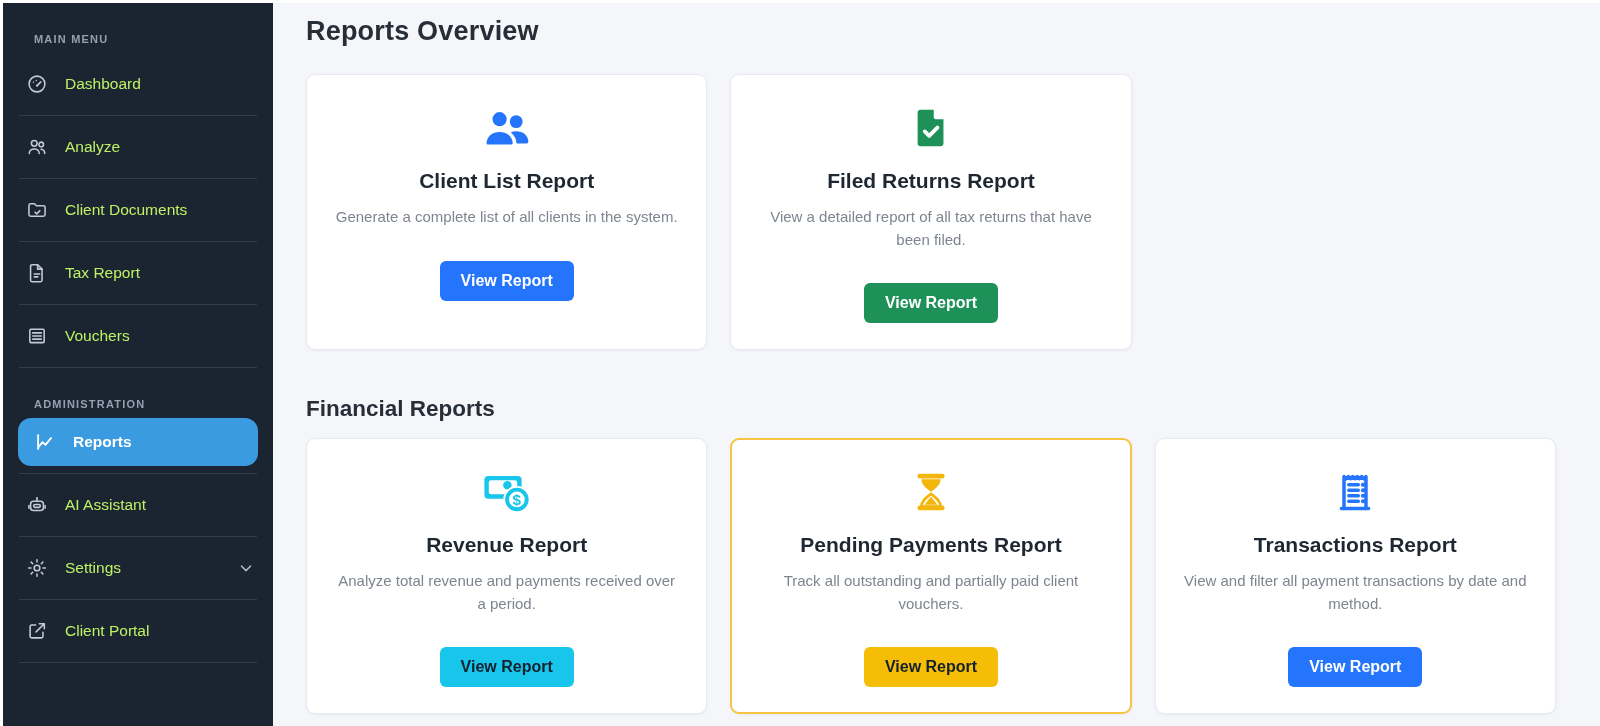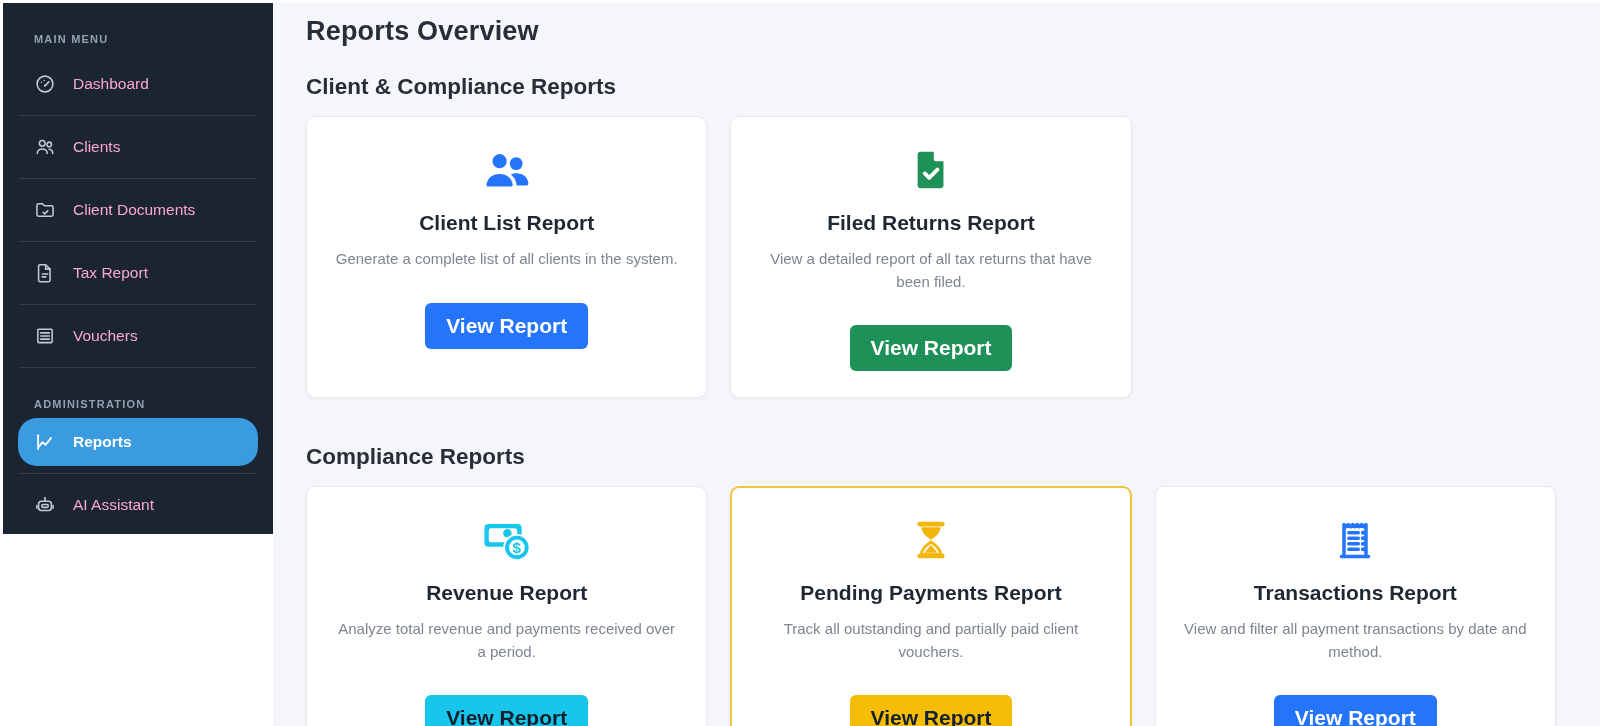--- a/index.html
+++ b/index.html
@@ -9,53 +9,53 @@
     background:#ffffff;
     display:flex;
     padding-top:3px;
     padding-left:3px;
   }
 
   
   .sidebar {
     width:270px;
     min-width:270px;
-    height:531px;
+    height:723px;
     background:#1b2431;
     color:#d2d9e2;
     overflow:hidden;
   }
   .side-label {
     margin:30px 16px 8px 31px;
     font-size:11px;
     font-weight:700;
     letter-spacing:1.2px;
     color:#93a0b0;
   }
   .nav-item {
     display:flex;
     align-items:center;
     gap:17px;
-    padding:20px 18px 20px 31px;
+    padding:20px 18px 20px 23px;
     font-size:15.5px;
-    color:#f9a8d4;
+    color:#bef264;
     cursor:pointer;
     user-select:none;
   }
   .nav-icon {
     width:22px; height:22px;
     display:inline-flex; align-items:center; justify-content:center;
     color:#c2cad5;
     flex:0 0 22px;
   }
   .nav-icon svg { width:22px; height:22px; }
   .nav-divider { height:1px; background:rgba(255,255,255,0.11); margin:0 16px; }
   .nav-item.active {
     background:#3a9be1;
-    border-radius:19px;
+    border-radius:13px;
     margin:7px 15px;
     padding:13px 16px;
     color:#ffffff;
     font-weight:700;
   }
   .nav-item.active .nav-icon { color:#ffffff; }
   .chevron {
     margin-left:auto;
     width:18px; height:18px;
     color:#aab4c0;
@@ -124,21 +124,21 @@
     line-height:1.5;
     max-width:345px;
     margin:13px auto;
   }
   .btn {
     margin-top:19px;
     display:inline-block;
     border:none;
     border-radius:6px;
     padding:11px 21px;
-    font-size:21px;
+    font-size:16px;
     font-weight:600;
     font-family:"Liberation Sans", sans-serif;
     cursor:pointer;
   }
   .btn-blue   { background:#2575fc; color:#ffffff; }
   .btn-green  { background:#1e9158; color:#ffffff; }
   .btn-cyan   { background:#17c6ea; color:#15202e; }
   .btn-yellow { background:#f5bd05; color:#15202e; }
 </style>
 </head>
@@ -163,21 +163,21 @@
 
   <div class="nav-item">
     <span class="nav-icon">
       <svg viewBox="0 0 24 24" fill="none" stroke="currentColor" stroke-width="1.7" stroke-linecap="round">
         <circle cx="9" cy="8" r="3.1"></circle>
         <path d="M3.6 19c0-3 2.4-4.9 5.4-4.9s5.4 1.9 5.4 4.9"></path>
         <circle cx="16.6" cy="9.2" r="2.5"></circle>
         <path d="M16.4 14.4c2.6.3 4 2 4 4.6"></path>
       </svg>
     </span>
-    <span class="nav-label">Clients</span>
+    <span class="nav-label">Analyze</span>
   </div>
   <div class="nav-divider"></div>
 
   <div class="nav-item">
     <span class="nav-icon">
       <svg viewBox="0 0 24 24" fill="none" stroke="currentColor" stroke-width="1.7" stroke-linecap="round" stroke-linejoin="round">
         <path d="M3.2 7c0-1 .8-1.8 1.8-1.8h4.3l2 2.1h7.7c1 0 1.8.8 1.8 1.8v7.9c0 1-.8 1.8-1.8 1.8H5c-1 0-1.8-.8-1.8-1.8z"></path>
         <path d="M9.9 14.4l1.8 1.8 3.3-3.3"></path>
       </svg>
     </span>
@@ -260,21 +260,20 @@
     </span>
     <span class="nav-label">Client Portal</span>
   </div>
   <div class="nav-divider"></div>
 </aside>
 
 <main class="content">
   <h1 class="page-title">Reports Overview</h1>
 
   <section class="report-section">
-    <h2 class="section-heading">Client &amp; Compliance Reports</h2>
     <div class="cards">
 
       <div class="card">
         <div class="card-icon accent-blue">
           <svg viewBox="0 0 26 22" fill="currentColor">
             <circle cx="17.6" cy="7.8" r="3.2"></circle>
             <path d="M17.6 12.6c3.4 0 5.9 2 6.1 5.2 0 .6-.4 1-1 1h-4.9c-.1-2.4-1.2-4.3-2.9-5.6.8-.4 1.7-.6 2.7-.6z"></path>
             <circle cx="9.3" cy="6.6" r="4.1" stroke="#fff" stroke-width="1.1"></circle>
             <path d="M9.3 12.4c-3.9 0-6.9 2.4-7.1 6.2 0 .7.5 1.2 1.2 1.2h11.8c.7 0 1.2-.5 1.2-1.2-.2-3.8-3.2-6.2-7.1-6.2z" stroke="#fff" stroke-width="1.1"></path>
           </svg>
@@ -294,21 +293,21 @@
         </div>
         <h3 class="card-title">Filed Returns Report</h3>
         <p class="card-desc">View a detailed report of all tax returns that have been filed.</p>
         <button class="btn btn-green">View Report</button>
       </div>
 
     </div>
   </section>
 
   <section class="report-section">
-    <h2 class="section-heading">Compliance Reports</h2>
+    <h2 class="section-heading">Financial Reports</h2>
     <div class="cards">
 
       <div class="card">
         <div class="card-icon accent-cyan">
           <svg viewBox="0 0 30 26" fill="none">
             <rect x="2" y="3.5" width="22" height="13.5" rx="2.4" fill="currentColor"></rect>
             <rect x="4.6" y="6.1" width="16.8" height="8.3" rx="1.4" fill="#ffffff"></rect>
             <circle cx="15.6" cy="9" r="2.5" fill="currentColor"></circle>
             <circle cx="21.2" cy="17.4" r="8" fill="#ffffff"></circle>
             <circle cx="21.2" cy="17.4" r="5.8" fill="none" stroke="currentColor" stroke-width="2.3"></circle>

